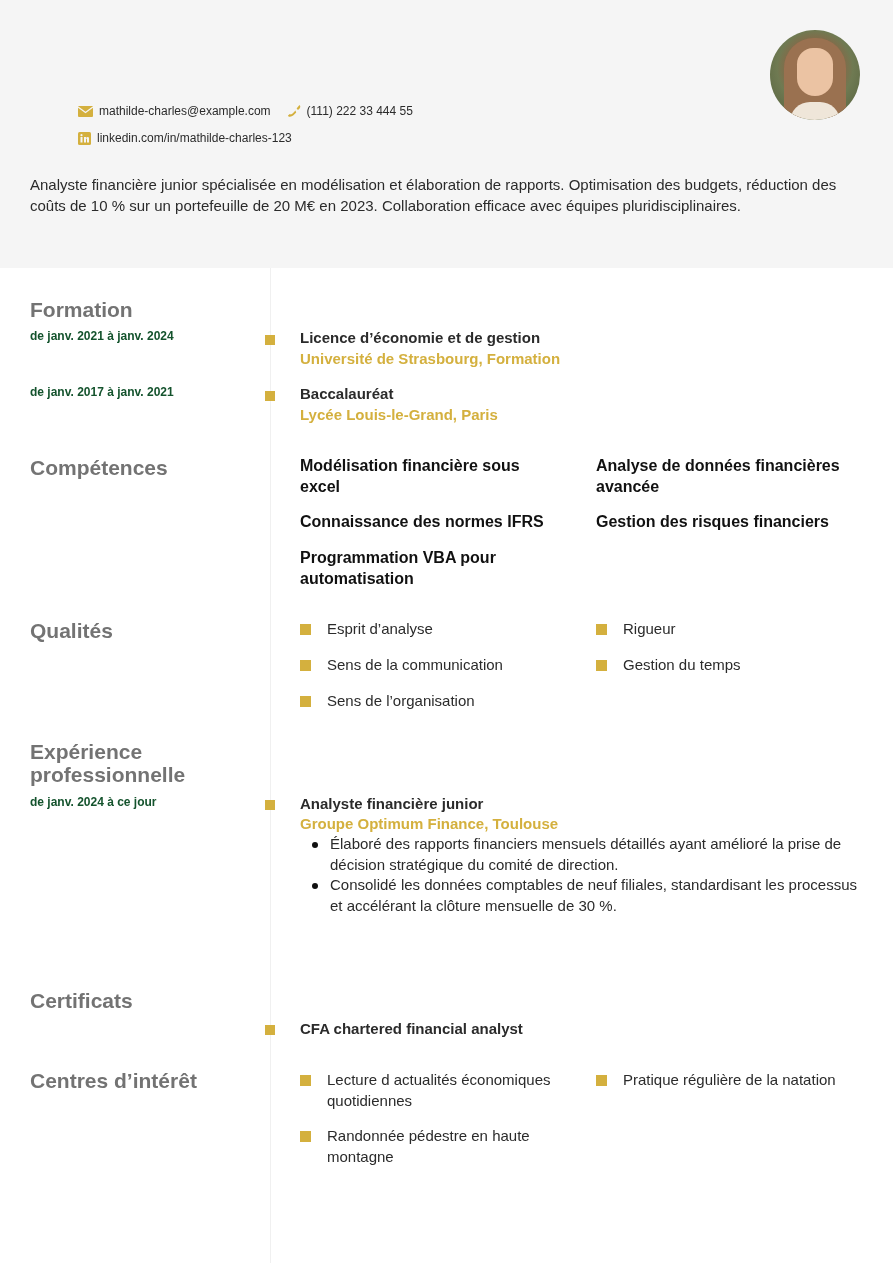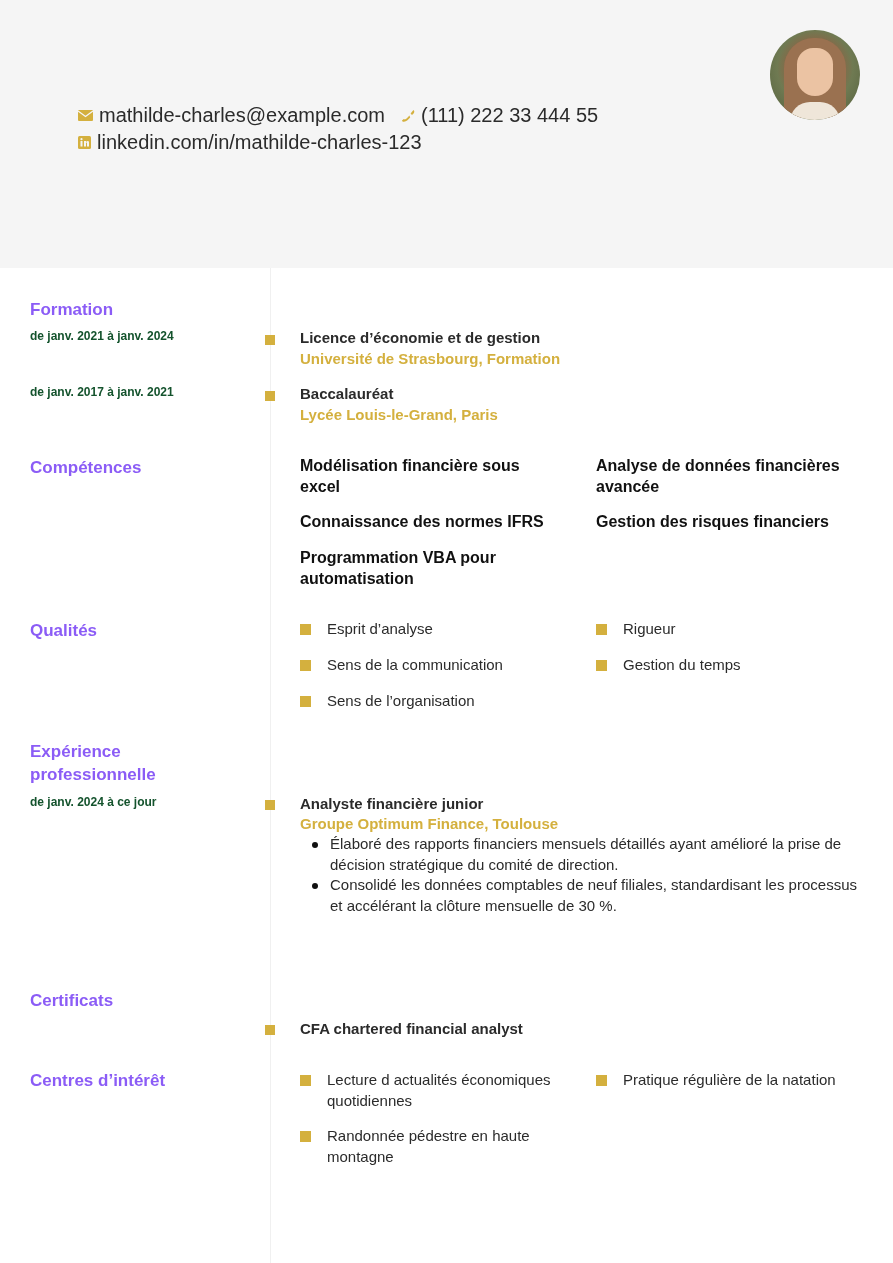--- a/index.html
+++ b/index.html
@@ -4,38 +4,38 @@
 <style>
   * { box-sizing: border-box; margin: 0; padding: 0; }
   html, body { width: 893px; height: 1263px; background: #ffffff; overflow: hidden; }
   body { font-family: "Liberation Sans", "DejaVu Sans", sans-serif; color: #2b2b2b; position: relative; }
   header.top {
     position: absolute; left: 0; top: 0; width: 893px; height: 268px; background: #f5f5f5;
   }
   .name {
     position: absolute; left: 30px; top: 42px; font-size: 41px; font-weight: bold; color: #d4b03e; letter-spacing: 0.3px;
   }
-  .contact-row { position: absolute; left: 30px; font-size: 20px; color: #2b2b2b; display: flex; align-items: flex-end; white-space: nowrap; padding-left: 48px; }
+  .contact-row { position: absolute; left: 30px; font-size: 12px; color: #2b2b2b; display: flex; align-items: flex-end; white-space: nowrap; padding-left: 48px; }
   .contact-row.r1 { top: 104px; }
   .contact-row.r2 { top: 131px; }
   .contact-item { display: flex; align-items: center; margin-right: 16px; }
   .contact-item svg { margin-right: 6px; }
   .photo {
     position: absolute; left: 770px; top: 30px; width: 90px; height: 90px; border-radius: 50%;
     background: radial-gradient(circle at 50% 42%, #e9c3a5 0, #d9a886 22%, #8a6546 36%, #6f7a52 55%, #4f5b3a 100%);
     overflow: hidden;
   }
   .photo .hair { position: absolute; left: 14px; top: 8px; width: 62px; height: 80px; border-radius: 30px 30px 10px 10px; background: #9a7150; }
   .photo .face { position: absolute; left: 27px; top: 18px; width: 36px; height: 48px; border-radius: 18px 18px 20px 20px; background: #ebc3a3; }
   .photo .shirt { position: absolute; left: 20px; top: 72px; width: 50px; height: 30px; border-radius: 20px 20px 0 0; background: #efe6d9; }
   .summary {
     position: absolute; left: 30px; top: 175px; width: 830px; font-size: 15px; line-height: 20.5px; color: #2b2b2b;
   }
   .divider { position: absolute; left: 270px; top: 268px; width: 1px; height: 995px; background: #f0f0f0; }
-  .sec-title { position: absolute; left: 30px; font-size: 17px; font-weight: bold; color: #8b5cf6; line-height: 23px; width: 200px; }
+  .sec-title { position: absolute; left: 30px; font-size: 21px; font-weight: bold; color: #737373; line-height: 23px; width: 200px; }
   .date { position: absolute; left: 30px; font-size: 12px; font-weight: bold; color: #14532d; }
   .marker { position: absolute; left: 265px; width: 10px; height: 10px; background: #d4b03e; }
   .entry-title { position: absolute; left: 300px; font-size: 15px; font-weight: bold; color: #2b2b2b; }
   .entry-sub { position: absolute; left: 300px; font-size: 15px; font-weight: bold; color: #d4b03e; }
   .skill { position: absolute; font-size: 16px; font-weight: bold; color: #111; line-height: 20.5px; width: 255px; }
   .qual { position: absolute; font-size: 15px; color: #2b2b2b; line-height: 20.5px; padding-left: 27px; width: 270px; }
   .qual::before { content: ""; position: absolute; left: 0; top: 5px; width: 11px; height: 11px; background: #d4b03e; }
   ul.resp { position: absolute; left: 300px; top: 834px; width: 560px; list-style: none; font-size: 15px; line-height: 20.5px; color: #2b2b2b; }
   ul.resp li { position: relative; padding-left: 30px; }
   ul.resp li::before { content: ""; position: absolute; left: 12px; top: 8px; width: 6px; height: 6px; border-radius: 50%; background: #111; }
@@ -72,20 +72,21 @@
       <span>linkedin.com/in/mathilde-charles-123</span>
     </div>
   </div>
 
   <div class="photo">
     <div class="hair"></div>
       <div class="face"></div>
       <div class="shirt"></div>
   </div>
 
+  <p class="summary">Analyste financière junior spécialisée en modélisation et élaboration de rapports. Optimisation des budgets, réduction des coûts de 10 % sur un portefeuille de 20 M€ en 2023. Collaboration efficace avec équipes pluridisciplinaires.</p>
 </header>
 
 <div class="divider"></div>
 
 <section>
   <div class="sec-title" style="top:298px">Formation</div>
 
   <div class="date" style="top:329px">de janv. 2021 à janv. 2024</div>
   <div class="marker" style="top:335px"></div>
   <div class="entry-title" style="top:329px">Licence d’économie et de gestion</div>

